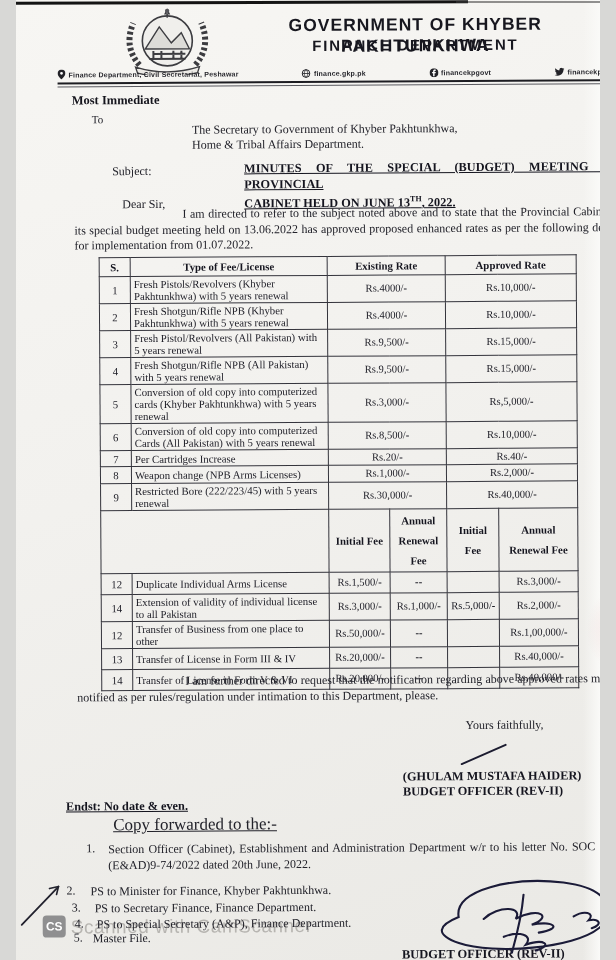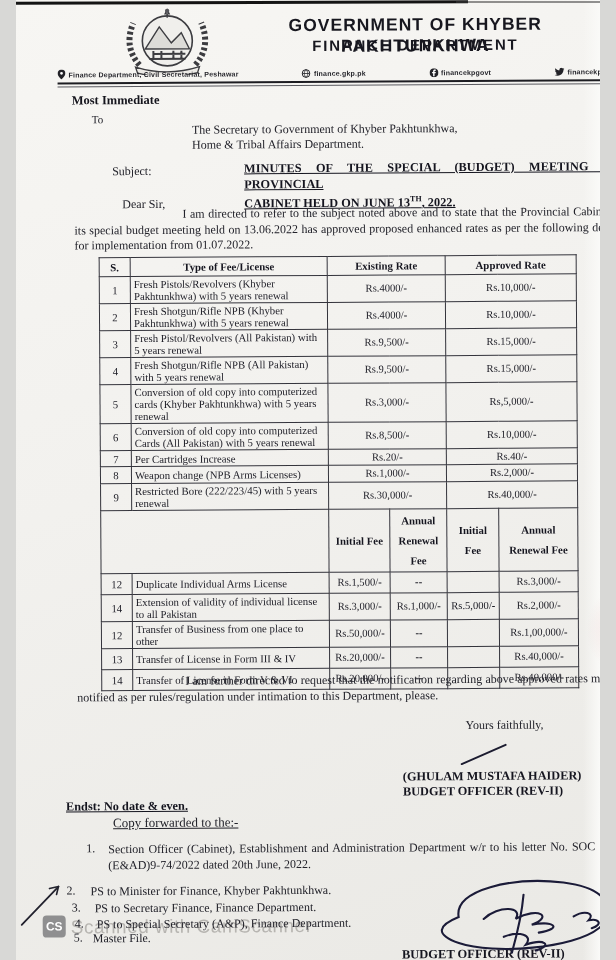--- a/index.html
+++ b/index.html
@@ -39,21 +39,21 @@
     font-size:10.8px;line-height:12px;color:#1d1d26;}
   table.fee td,table.fee th{border:1px solid #34343c;padding:1px 3px;vertical-align:middle;}
   table.fee{border:1.6px solid #2a2a32;}
   table.fee th{font-size:10.8px;color:#15151f;}
   td.cs{text-align:center;}
   td.money{text-align:center;font-size:10.6px;white-space:nowrap;}
   th.subh{vertical-align:top;text-align:center;font-size:10.6px;line-height:20px;padding-top:2px;border-radius:10px;}
   .closing{left:420px;top:719px;font-size:12px;margin-left:28px;}
   .sig-name{left:385px;top:770px;font-size:12.3px;line-height:15px;font-weight:bold;color:#15151f;}
   .endst{left:48px;top:798px;font-size:12.3px;font-weight:bold;text-decoration:underline;color:#15151f;}
-  .copyfwd{left:95px;top:814px;font-size:13px;text-decoration:underline;}
+  .copyfwd{left:95px;top:814px;font-size:17px;text-decoration:underline;}
   .copy-item{font-size:12px;line-height:16px;}
   .copy-num{position:absolute;font-size:12px;}
   .wm{left:24px;top:914px;display:flex;align-items:flex-start;gap:5px;z-index:1;}
   .wm-badge{width:23px;height:22px;background:#8f8f90;border-radius:4px;color:#fff;font-size:12px;font-weight:bold;
     display:flex;align-items:center;justify-content:center;font-family:"Liberation Sans",sans-serif;}
   .wm-text{font-family:"Liberation Sans",sans-serif;font-size:19px;color:#b7b5b1;letter-spacing:.5px;margin-top:1px;}
   .above{z-index:2;}
   sup{font-size:8px;}
 </style>
 </head>

